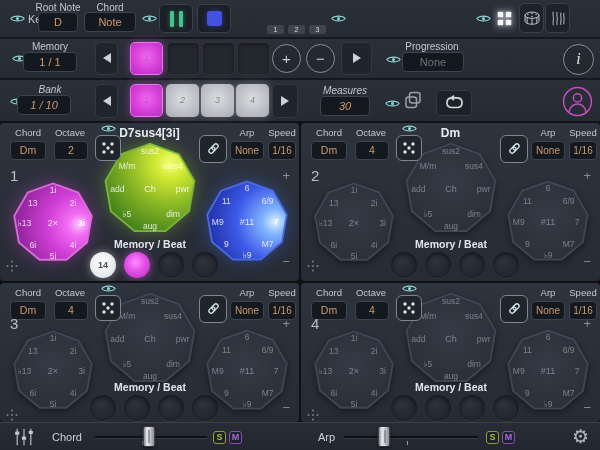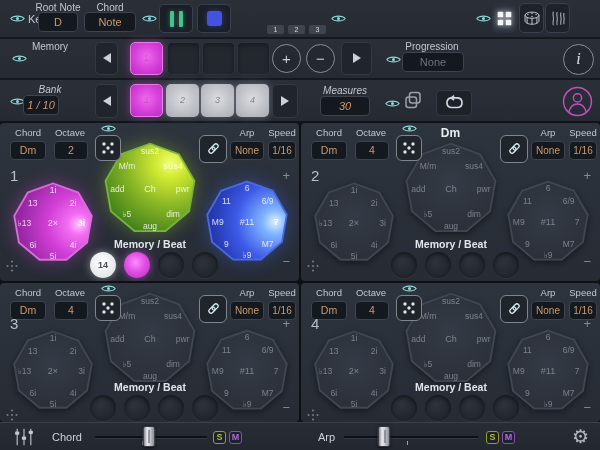--- a/index.html
+++ b/index.html
@@ -161,20 +161,21 @@
         </svg>
     </div>
   </div>
 
   <div class="row" id="sectionrow">
     <span class="abs eye" style="left:12px;top:15px"><svg width="15" height="9" viewBox="0 0 18 10">
           <path d="M1 5 C4 1.2 14 1.2 17 5 C14 8.8 4 8.8 1 5 Z" fill="none" stroke="#8fd9d9" stroke-width="1.3"></path>
           <circle cx="9" cy="5" r="1.8" fill="#8fd9d9"></circle>
         </svg></span>
     <span class="abs lbl cent" style="left:50px;top:2px">Memory</span>
+    <div class="abs vbox" style="left:23px;top:13px;width:54px;height:20px">1 / 1</div>
     <div class="abs arrowbtn" style="left:95px;top:3px;width:23px;height:33px">
       <svg width="10" height="12" viewBox="0 0 10 12">
           <polygon points="9,1 1,6 9,11" fill="#ccd1d8"></polygon>
         </svg>
     </div>
     <div class="abs slot slot-on" style="left:130px;top:3px">
         <span style="opacity:.35">1</span>
       </div>
     <div class="abs slot slot-off" style="left:167px;top:3px"></div>
     <div class="abs slot slot-off" style="left:202px;top:3px"></div>
@@ -196,21 +197,21 @@
         <span>i</span>
       </div>
   </div>
 
   <div class="row" id="bankrow">
     <span class="abs eye" style="left:10px;top:17px"><svg width="15" height="9" viewBox="0 0 18 10">
           <path d="M1 5 C4 1.2 14 1.2 17 5 C14 8.8 4 8.8 1 5 Z" fill="none" stroke="#8fd9d9" stroke-width="1.3"></path>
           <circle cx="9" cy="5" r="1.8" fill="#8fd9d9"></circle>
         </svg></span>
     <span class="abs lbl cent" style="left:50px;top:4px">Bank</span>
-    <div class="abs vbox" style="left:23px;top:15px;width:36px;height:20px">1 / 10</div>
+    <div class="abs vbox" style="left:17px;top:15px;width:54px;height:20px">1 / 10</div>
     <div class="abs arrowbtn" style="left:95px;top:4px;width:23px;height:34px">
       <svg width="10" height="12" viewBox="0 0 10 12">
           <polygon points="9,1 1,6 9,11" fill="#ccd1d8"></polygon>
         </svg>
     </div>
     <div class="abs slot slot-on" style="left:130px;top:4px">
         <span style="opacity:.4">1</span>
       </div>
     <div class="abs slot slot-lit" style="left:166px;top:4px">2</div>
     <div class="abs slot slot-lit" style="left:201px;top:4px">3</div>
@@ -261,20 +262,21 @@
           <svg width="16" height="16" viewBox="0 0 20 20">
             <g fill="#dfe3ea">
               <circle cx="5" cy="5" r="2.1"></circle>
               <circle cx="15" cy="5" r="2.1"></circle>
               <circle cx="10" cy="10" r="2.1"></circle>
               <circle cx="5" cy="15" r="2.1"></circle>
               <circle cx="15" cy="15" r="2.1"></circle>
             </g>
           </svg>
         </div>
+        <div class="pname">D7sus4[3i]</div>
         <div class="icobtn" style="left: 199px; top: 12px; width: 28px; height: 28px;">
           <svg width="15" height="15" viewBox="0 0 24 24">
             <g fill="none" stroke="#d8ecf0" stroke-width="2" transform="rotate(-45 12 12)">
               <rect x="3" y="8.5" width="11" height="7" rx="3.5"></rect>
               <rect x="10" y="8.5" width="11" height="7" rx="3.5"></rect>
             </g>
           </svg>
         </div>
         <div class="plabel" style="left: 247px;">Arp</div>
         <div class="pvbox vbox" style="left: 230px; top: 18px; width: 34px; height: 19px; font-size: 10px;">None</div>

